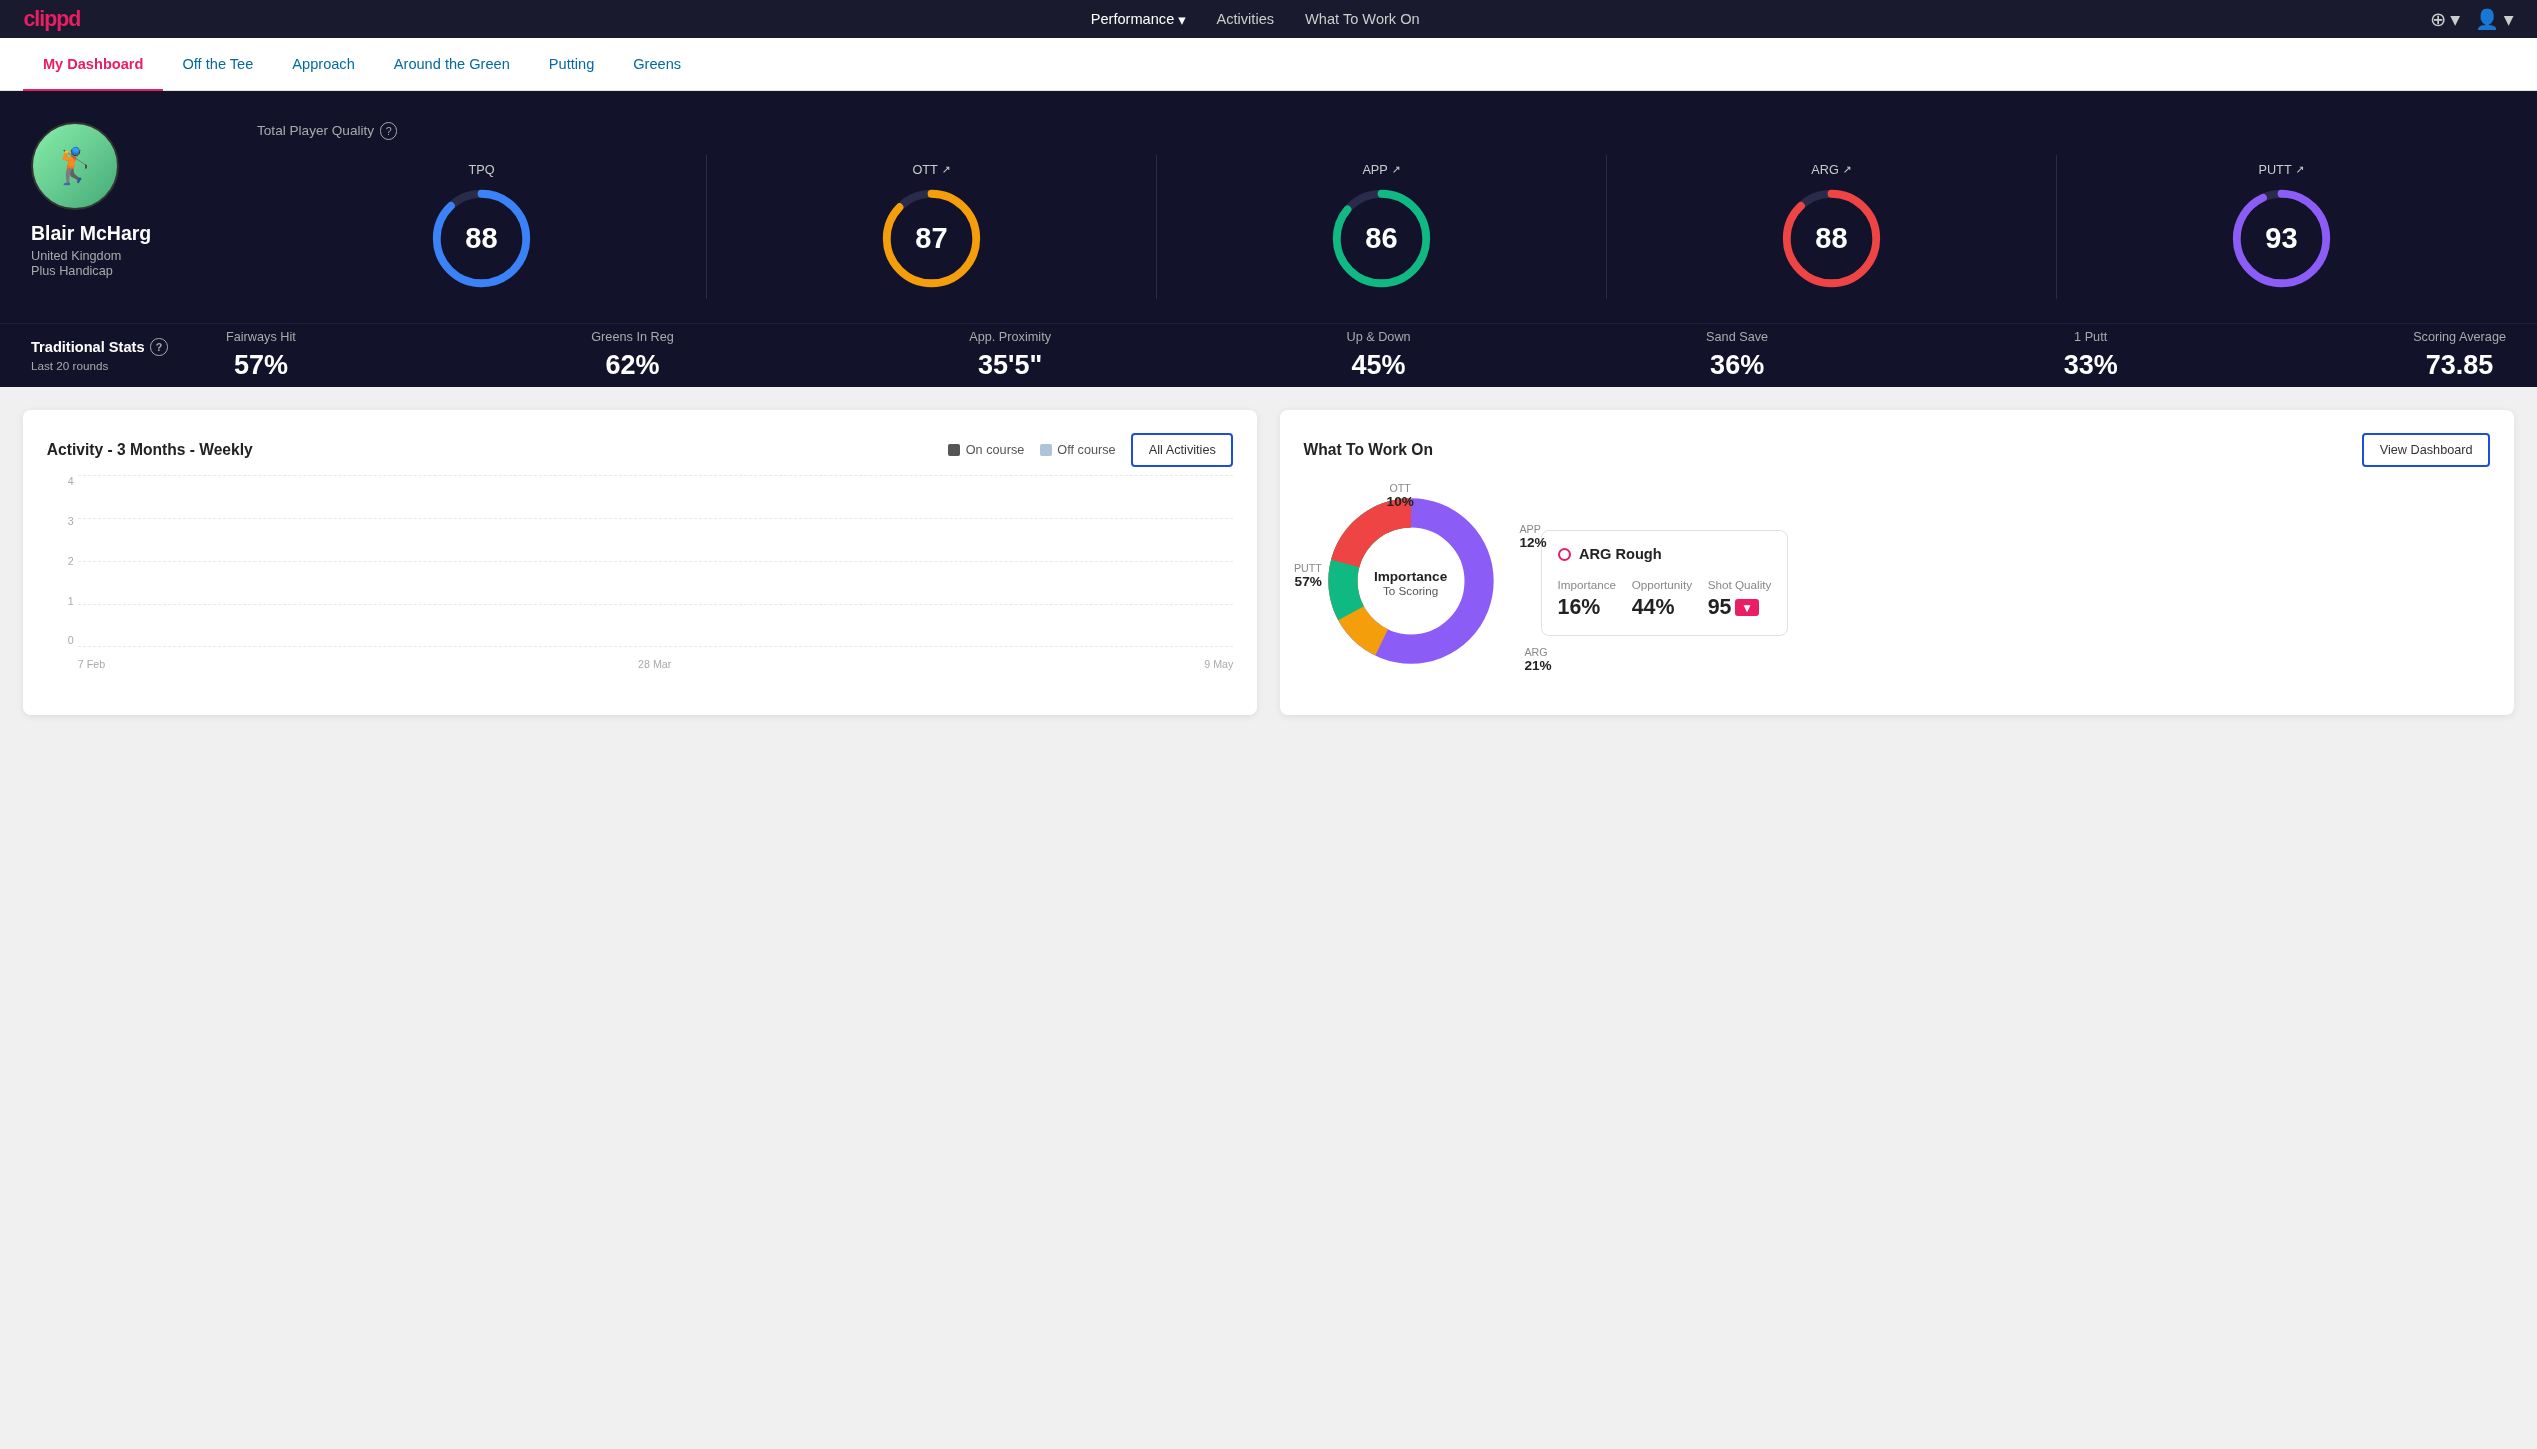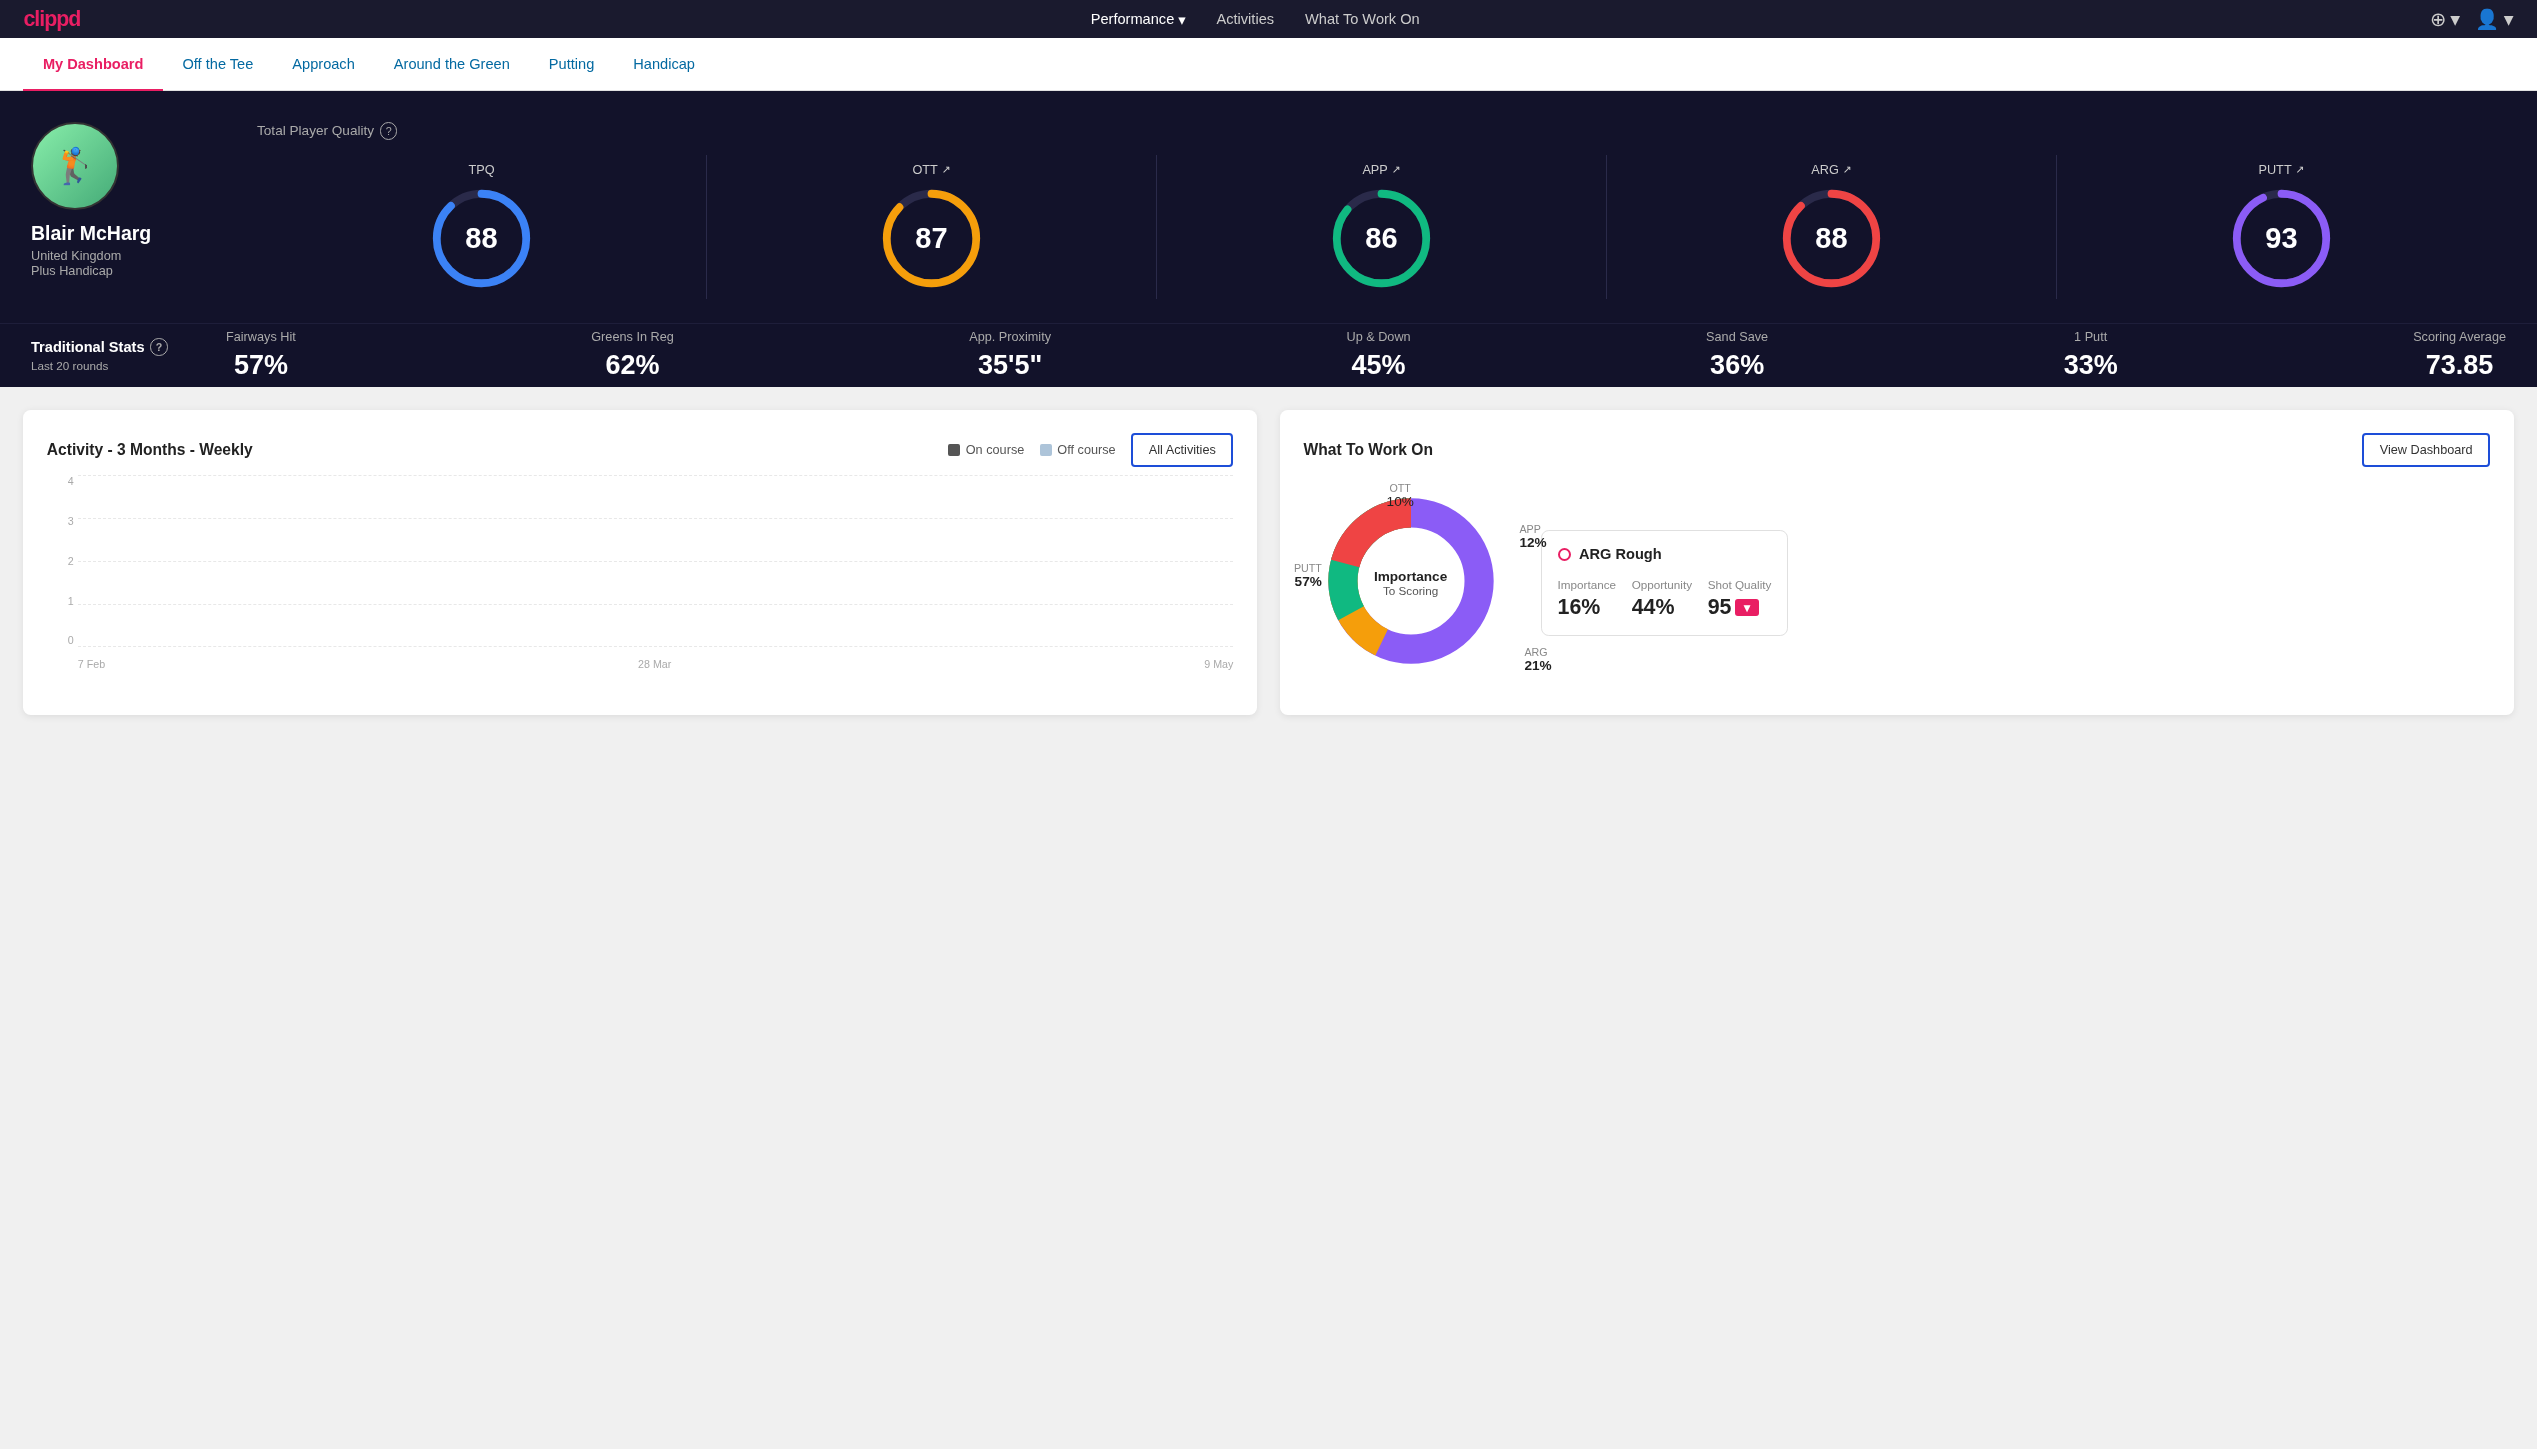--- a/index.html
+++ b/index.html
@@ -206,21 +206,21 @@
   <div class="tab">
     <span>Approach</span>
   </div>
   <div class="tab">
     <span>Around the Green</span>
   </div>
   <div class="tab">
     <span>Putting</span>
   </div>
   <div class="tab">
-    <span>Handicap</span>
+    <span>Greens</span>
   </div>
 </div>
 
 <div class="hero">
   <div class="hero-inner">
 
     <div class="player-info">
       <div class="player-avatar">🏌️</div>
       <div class="player-name">Blair McHarg</div>
       <div class="player-country">United Kingdom</div>
@@ -469,21 +469,21 @@
         </div>
 
         
         <div style="position:absolute;left:-9.7px;top:88px;text-align:right;">
           <div style="font-size:10.7px;color:#888;">PUTT</div>
           <div style="font-size:13.6px;font-weight:700;color:#222;">57%</div>
         </div>
         
         <div style="position:absolute;top:7.8px;left:83px;text-align:center;">
           <div style="font-size:10.7px;color:#888;">OTT</div>
-          <div style="font-size:13.6px;font-weight:400;color:#222;">10%</div>
+          <div style="font-size:13.6px;font-weight:700;color:#222;">10%</div>
         </div>
         
         <div style="position:absolute;top:49px;right:-29px;text-align:left;">
           <div style="font-size:10.7px;color:#888;">APP</div>
           <div style="font-size:13.6px;font-weight:700;color:#222;">12%</div>
         </div>
         
         <div style="position:absolute;bottom:19.5px;right:-34px;text-align:left;">
           <div style="font-size:10.7px;color:#888;">ARG</div>
           <div style="font-size:13.6px;font-weight:700;color:#222;">21%</div>

